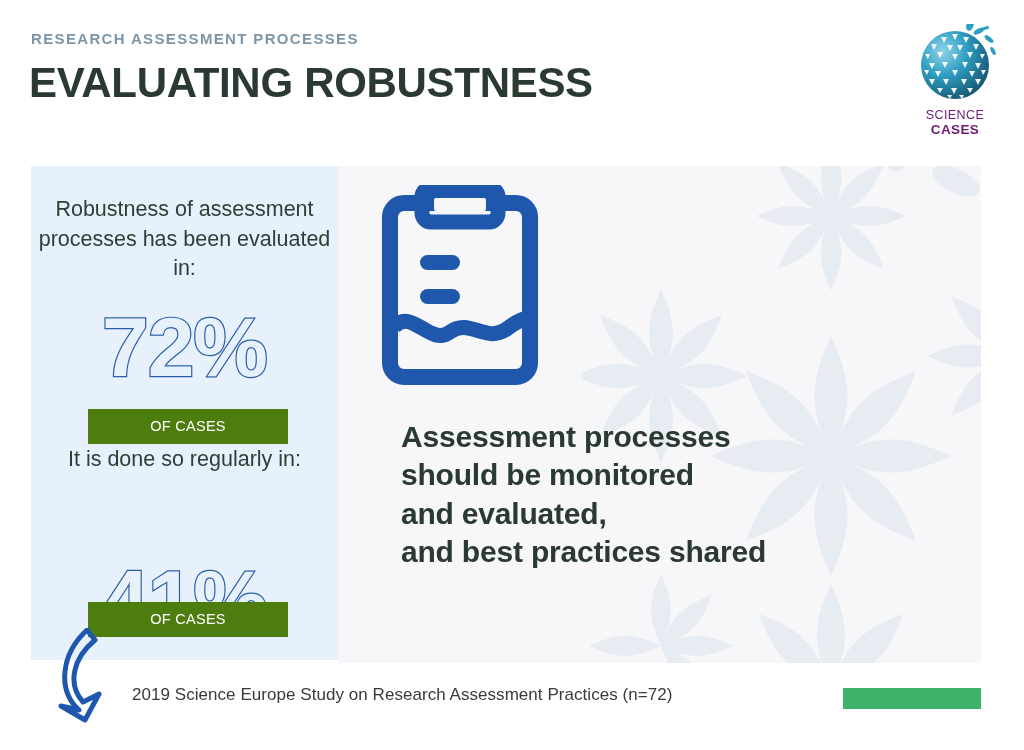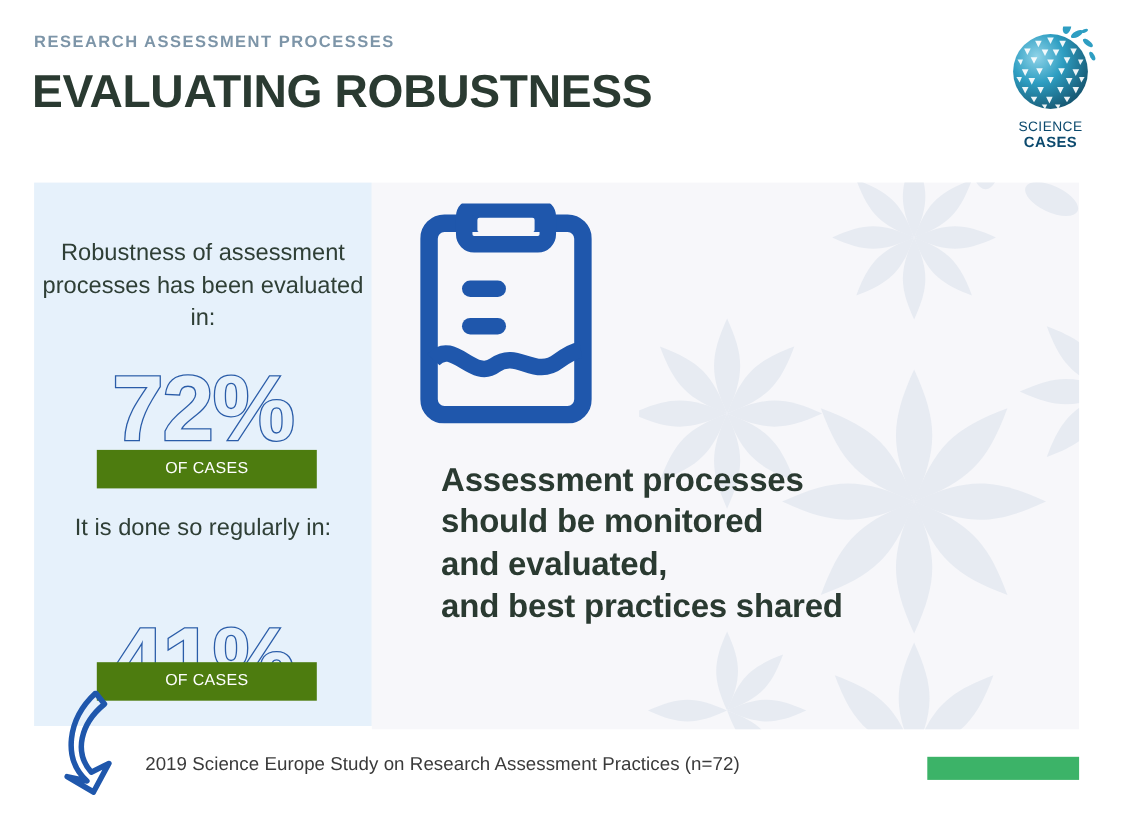--- a/index.html
+++ b/index.html
@@ -51,21 +51,21 @@
     width: 100px;
     height: 120px;
   }
   .logo svg { display: block; }
   .logo-text {
     position: absolute;
     left: 0;
     top: 84px;
     width: 100px;
     text-align: center;
-    color: #0c4a6e;
+    color: #701a75;
     line-height: 1.12;
   }
   .logo-text .l1 { font-size: 12.5px; font-weight: 400; letter-spacing: 0.4px; display: block; }
   .logo-text .l2 { font-size: 13.5px; font-weight: 700; letter-spacing: 0.4px; display: block; }
 
   
   .panel-left {
     position: absolute;
     left: 31px;
     top: 166px;
@@ -95,39 +95,38 @@
   
   .stat-caption {
     position: absolute;
     left: 0;
     width: 307px;
     text-align: center;
     color: #2f3f36;
     font-size: 21.5px;
     font-weight: 400;
     line-height: 1.38;
-    margin-top: 20px;
   }
   .cap-1 { top: 29px; }
   .cap-2 { top: 279px; }
 
   .big-pct {
     position: absolute;
     left: 0;
     width: 307px;
     text-align: center;
     font-size: 84px;
     font-weight: 700;
     letter-spacing: -1px;
     line-height: 1;
     color: #e6f1fb;
     -webkit-text-stroke: 2.4px #2a5ca8;
     paint-order: stroke fill;
   }
-  .pct-1 { top: 163px; }
+  .pct-1 { top: 139px; }
   .pct-2 { top: 344px; margin-top: 48px; }
 
   .badge {
     position: absolute;
     left: 57px;
     width: 200px;
     height: 35px;
     background: #4d7c0f;
     color: #ffffff;
     font-size: 14.5px;

